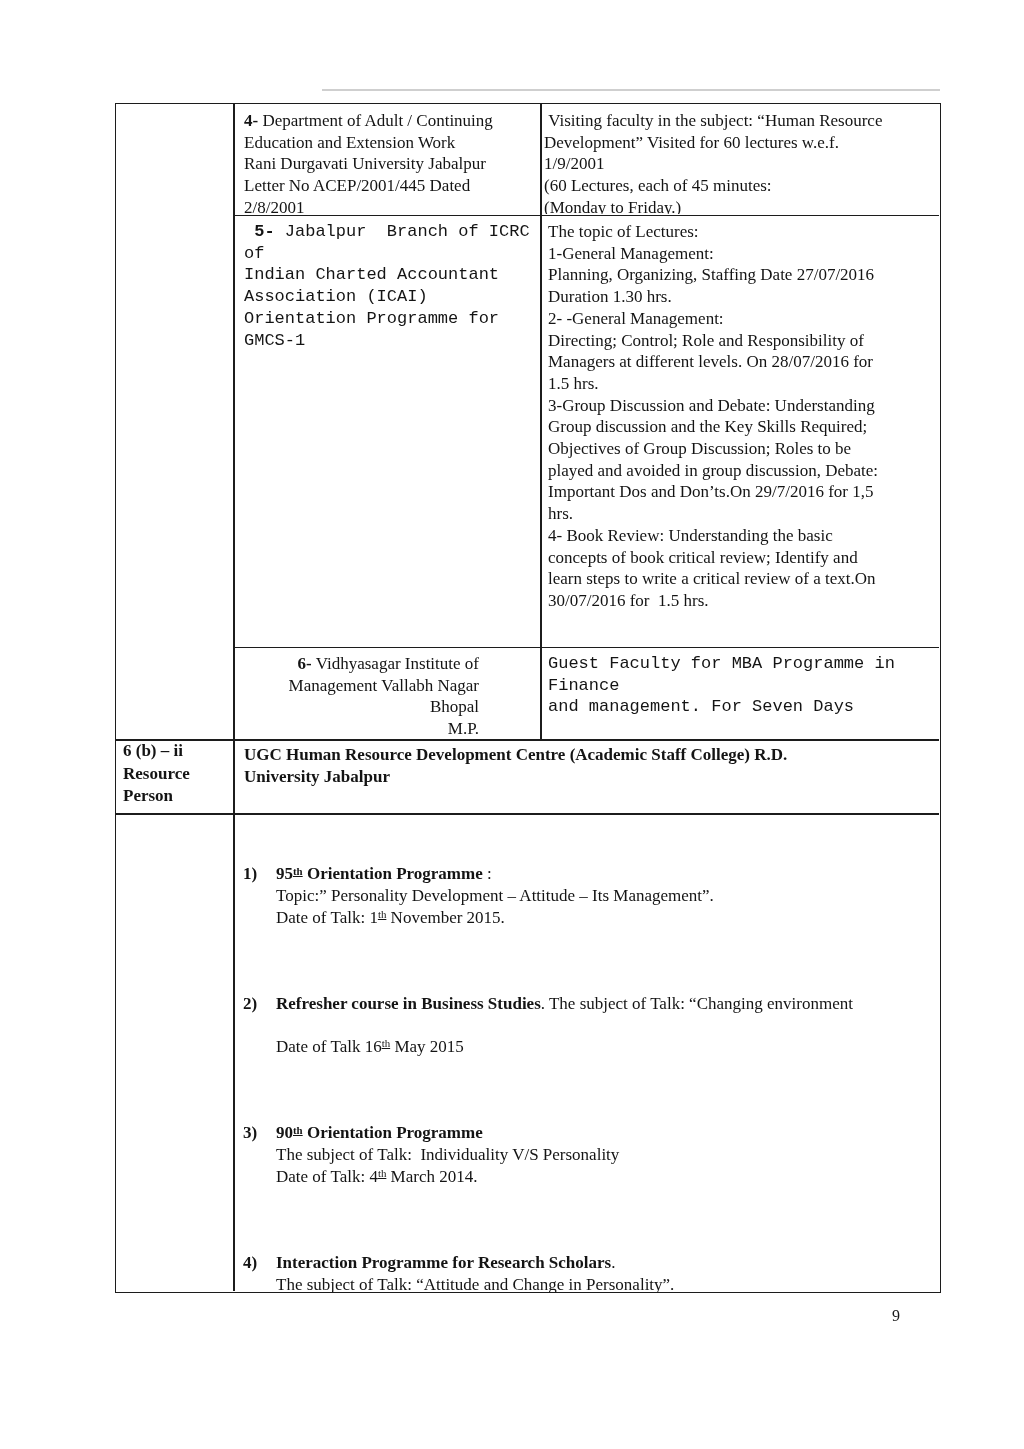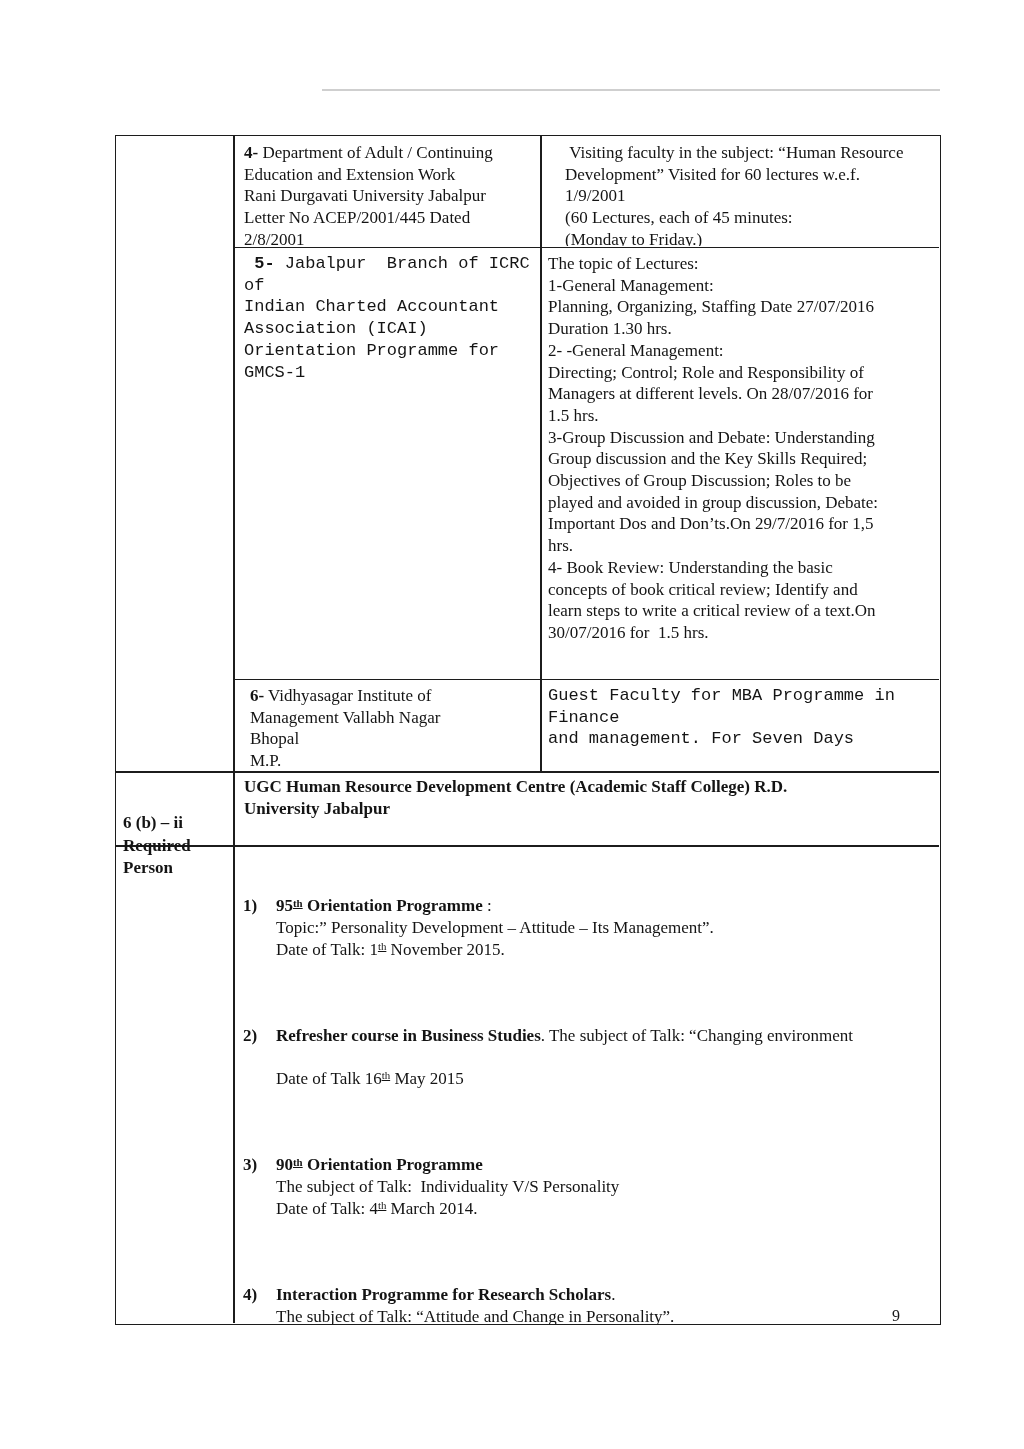--- a/index.html
+++ b/index.html
@@ -13,21 +13,20 @@
   }
   .page { position:absolute; left:0; top:0; width:1024px; height:1449px; background:#ffffff; }
 
   .artifact { position:absolute; left:322px; top:89px; width:618px; height:2px; background:#cfcfcf; }
 
   .doc-table {
     position:absolute; left:115px; top:103px;
     width:826px; height:1190px;
     border:1.5px solid #1c1c1c;
     box-sizing:border-box;
-    margin-top:32px;
   }
   .hline { position:absolute; height:1.5px; background:#1c1c1c; }
   .vline { position:absolute; width:1.5px; background:#1c1c1c; }
 
   .cell {
     position:absolute;
     font-size:17px;
     line-height:21.7px;
     white-space:pre-wrap;
     box-sizing:border-box;
@@ -37,26 +36,26 @@
   sup.seg-sup {
     font-size:64%;
     line-height:0;
     position:relative;
     top:-0.45em;
     vertical-align:baseline;
     text-decoration:underline;
   }
 
   .c-r4-left  { left:119px; top:1px;    width:305px; height:109px; padding:5px 8px 0 9px; }
-  .c-r4-right { left:426px; top:1px;    width:398px; height:109px; padding:5px 8px 0 23px; }
+  .c-r4-right { left:426px; top:1px;    width:398px; height:109px; padding:5px 8px 0 2px; }
   .c-r5-left  { left:119px; top:112px;  width:305px; height:430px; padding:5px 8px 0 9px;font-family:Liberation Mono, monospace; }
   .c-r5-right { left:426px; top:112px;  width:398px; height:430px; padding:5px 8px 0 6px; }
-  .c-r6-left  { left:119px; top:544px;  width:252px; height:90px;  padding:5px 8px 0 15px; }
+  .c-r6-left  { left:119px; top:544px;  width:252px; height:90px;  padding:5px 8px 0 9px;text-align:right; }
   .c-r6-right { left:426px; top:544px;  width:398px; height:90px;  padding:5px 8px 0 6px;font-family:Liberation Mono, monospace; }
-  .c-hdr-left { left:1px;   top:672px;  width:132px; height:72px;  padding:4px 20px 0 6px; line-height:22.6px; }
+  .c-hdr-left { left:1px;   top:632px;  width:132px; height:72px;  padding:4px 20px 0 6px; line-height:22.6px; }
   .c-hdr-right{ left:119px; top:636px;  width:705px; height:72px;  padding:4px 10px 12px 9px; }
 
   .c-list     { left:119px; top:710px;  width:705px; height:478px; padding:6px 8px 0 8px; }
   .list-item  { display:flex; margin-bottom:21px; }
   .list-num   { flex:none; width:33px; font-weight:bold; }
   .list-body  { flex:1; white-space:pre-wrap; }
 
   .page-number {
     position:absolute; left:884px; top:1306px;
     width:24px; text-align:center;
@@ -78,21 +77,21 @@
     <div class="hline" style="left:117px; top:542.5px; width:706px;"></div>
     <div class="hline" style="left:0; top:635px; width:823px;"></div>
     <div class="hline" style="left:0; top:709px; width:823px;"></div>
 
     <div class="cell c-r4-left"><span class="seg-b">4-</span><span> Department of Adult / Continuing</span><br><span>Education and Extension Work</span><br><span>Rani Durgavati University Jabalpur</span><br><span>Letter No ACEP/2001/445 Dated</span><br><span>2/8/2001</span></div>
     <div class="cell c-r4-right"><span> Visiting faculty in the subject: “Human Resource</span><br><span>Development” Visited for 60 lectures w.e.f.</span><br><span>1/9/2001</span><br><span>(60 Lectures, each of 45 minutes:</span><br><span>(Monday to Friday.)</span></div>
     <div class="cell c-r5-left"><span class="seg-b"> 5-</span><span> Jabalpur  Branch of ICRC of</span><br><span>Indian Charted Accountant</span><br><span>Association (ICAI)</span><br><span>Orientation Programme for GMCS-1</span></div>
     <div class="cell c-r5-right"><span>The topic of Lectures:</span><br><span>1-General Management:</span><br><span>Planning, Organizing, Staffing Date 27/07/2016</span><br><span>Duration 1.30 hrs.</span><br><span>2- -General Management:</span><br><span>Directing; Control; Role and Responsibility of</span><br><span>Managers at different levels. On 28/07/2016 for</span><br><span>1.5 hrs.</span><br><span>3-Group Discussion and Debate: Understanding</span><br><span>Group discussion and the Key Skills Required;</span><br><span>Objectives of Group Discussion; Roles to be</span><br><span>played and avoided in group discussion, Debate:</span><br><span>Important Dos and Don’ts.On 29/7/2016 for 1,5</span><br><span>hrs.</span><br><span>4- Book Review: Understanding the basic</span><br><span>concepts of book critical review; Identify and</span><br><span>learn steps to write a critical review of a text.On</span><br><span>30/07/2016 for  1.5 hrs.</span></div>
     <div class="cell c-r6-left"><span class="seg-b">6-</span><span> Vidhyasagar Institute of</span><br><span>Management Vallabh Nagar Bhopal</span><br><span>M.P.</span></div>
     <div class="cell c-r6-right"><span>Guest Faculty for MBA Programme in Finance</span><br><span>and management. For Seven Days</span></div>
-    <div class="cell c-hdr-left"><span class="seg-b">6 (b) – ii</span><br><span class="seg-b">Required</span><br><span class="seg-b">Person</span></div>
+    <div class="cell c-hdr-left"><span class="seg-b">6 (b) – ii</span><br><span class="seg-b">Resource</span><br><span class="seg-b">Person</span></div>
     <div class="cell c-hdr-right"><span class="seg-b">UGC Human Resource Development Centre (Academic Staff College) R.D.</span><br><span class="seg-b">University Jabalpur</span></div>
 
     <div class="cell c-list">
       <div class="list-item">
         <div class="list-num">1)</div>
         <div class="list-body"><span class="seg-b">95</span><sup class="seg-sup seg-b">th</sup><span class="seg-b"> Orientation Programme</span><span> :</span><br><span>Topic:” Personality Development – Attitude – Its Management”.</span><br><span>Date of Talk: 1</span><sup class="seg-sup">th</sup><span> November 2015.</span></div>
       </div>
       <div class="list-item">
         <div class="list-num">2)</div>
         <div class="list-body"><span class="seg-b">Refresher course in Business Studies</span><span>. The subject of Talk: “Changing environment</span><br><br><span>Date of Talk 16</span><sup class="seg-sup">th</sup><span> May 2015</span></div>

